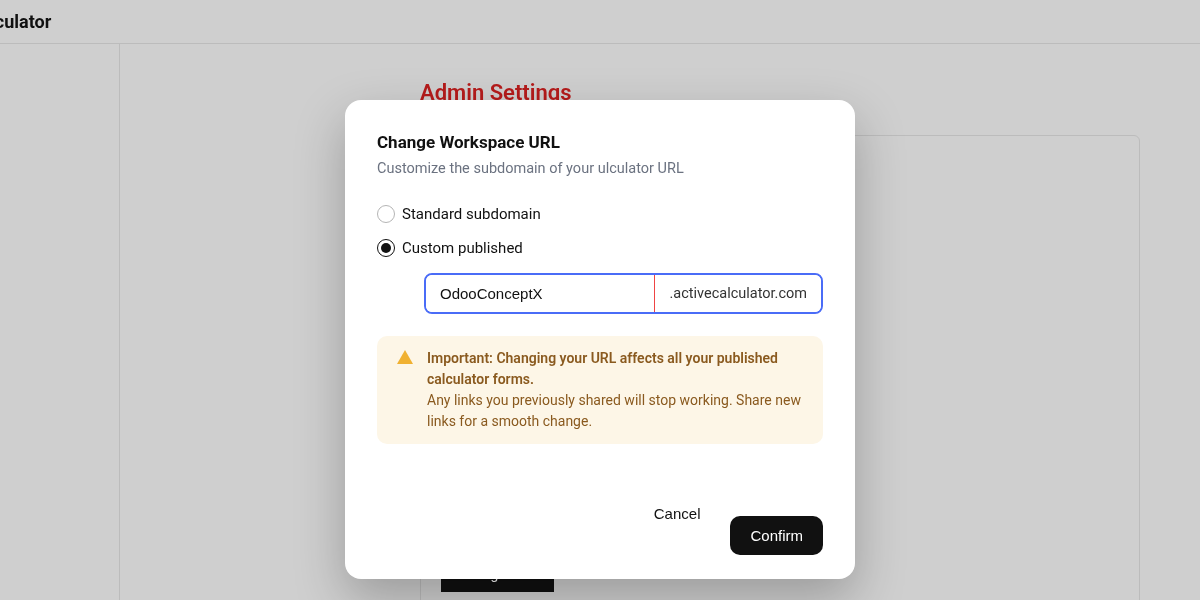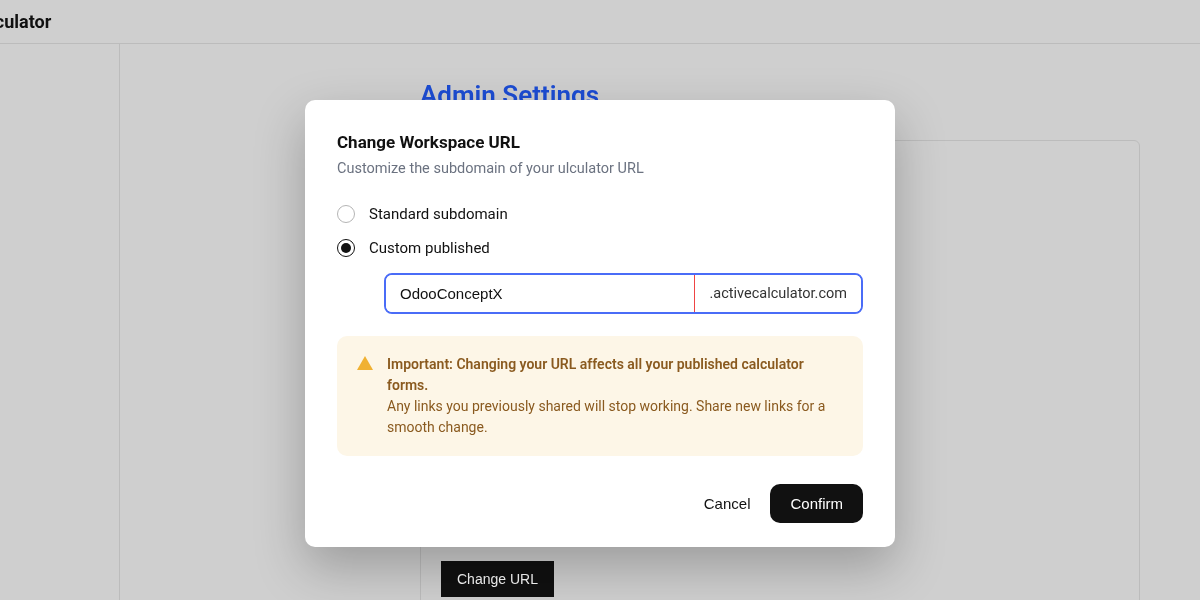--- a/index.html
+++ b/index.html
@@ -39,23 +39,23 @@
     font-size: 14px;
     color: #111;
     padding: 8px 0 8px 0;
     margin-left: -40px;
   }
   .content {
     flex: 1;
     padding: 36px 60px;
   }
   .page-title {
-    font-size: 26px;
+    font-size: 22px;
     font-weight: 600;
-    color: #1d4ed8;
+    color: #b91c1c;
     margin-left: 240px;
     margin-bottom: 30px;
   }
   .bg-panel {
     background: #d4d4d4;
     border: 1px solid #c0c0c0;
     border-radius: 6px;
     height: 480px;
     margin-left: 240px;
     width: 720px;
@@ -76,41 +76,41 @@
   .overlay {
     position: absolute;
     inset: 0;
     background: rgba(0,0,0,0.02);
     display: flex;
     align-items: flex-start;
     justify-content: center;
     padding-top: 100px;
   }
   .modal {
-    width: 590px;
+    width: 510px;
     background: #fff;
-    border-radius: 10px;
+    border-radius: 16px;
     box-shadow: 0 20px 50px rgba(0,0,0,0.25);
     padding: 32px 32px 24px 32px;
   }
   .modal-title {
     font-size: 17px;
     font-weight: 700;
     color: #111;
     margin-bottom: 8px;
   }
   .modal-subtitle {
     font-size: 14.5px;
     color: #6b7280;
     margin-bottom: 28px;
   }
   .radio-row {
     display: flex;
     align-items: center;
-    gap: 14px;
+    gap: 7px;
     margin-bottom: 16px;
     cursor: pointer;
   }
   .radio {
     width: 18px;
     height: 18px;
     border: 1.5px solid #b5b5b5;
     border-radius: 50%;
     display: flex;
     align-items: center;
@@ -153,21 +153,21 @@
     border-left: 1px solid #ef4444;
     padding: 10px 14px;
     font-size: 14.5px;
     color: #333;
     display: flex;
     align-items: center;
   }
   .warning-box {
     background: #fdf6e7;
     border-radius: 10px;
-    padding: 18px 20px;
+    padding: 12px 20px;
     display: flex;
     gap: 14px;
     margin-bottom: 28px;
   }
   .warning-icon {
     width: 0;
     height: 0;
     border-left: 8px solid transparent;
     border-right: 8px solid transparent;
     border-bottom: 14px solid #f0b132;
@@ -179,40 +179,41 @@
     font-size: 14px;
     line-height: 1.5;
     color: #8a5a1f;
   }
   .warning-text .bold {
     font-weight: 600;
   }
   .modal-actions {
     display: flex;
     justify-content: flex-end;
-    gap: 20px;
+    gap: 30px;
     align-items: center;
   }
   .cancel-btn {
     background: none;
     border: none;
     font-size: 15px;
     color: #111;
     cursor: pointer;
     font-weight: 500;
   }
   .confirm-btn {
     background: #111;
     color: #fff;
     border: none;
     border-radius: 10px;
     padding: 11px 20px;
     font-size: 15px;
     font-weight: 500;
     cursor: pointer;
+    margin-top: 44px;
   }
 </style>
 </head>
 <body>
 
 <div class="topbar">
   <span class="logo-text">ulculator</span>
 </div>
 
 <div class="main-area">

